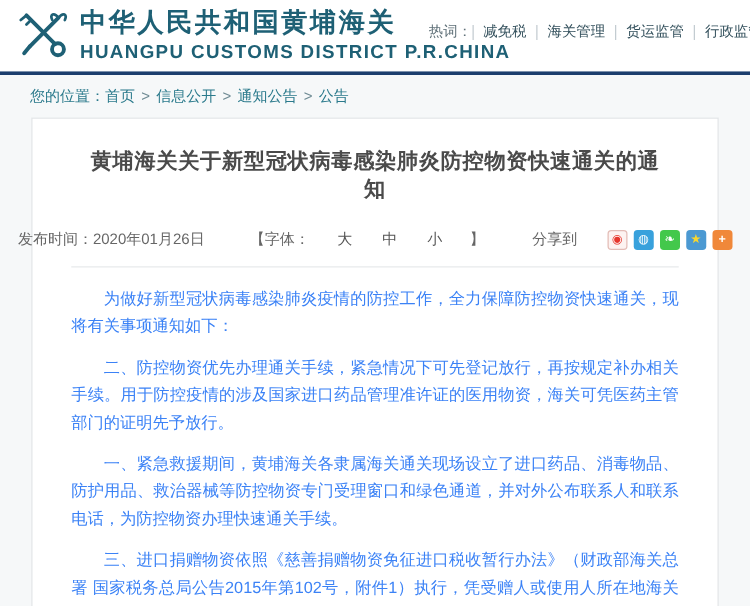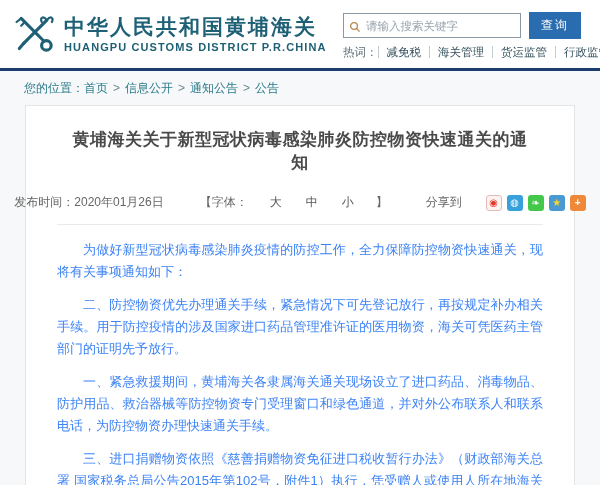--- a/index.html
+++ b/index.html
@@ -3,30 +3,30 @@
 <meta charset="utf-8">
 <style>
   * { margin:0; padding:0; box-sizing:border-box; }
   html,body { width:600px; height:485px; overflow:hidden; }
   body {
     font-family:"Liberation Sans","DejaVu Sans",sans-serif;
     background:#f6f8f9; color:#404040; position:relative;
   }
   
   .site-header {
-    height:68px; background:#ffffff; display:flex; align-items:center;
+    height:57px; background:#ffffff; display:flex; align-items:center;
     padding-left:12px; position:relative;
   }
   .logo { flex:0 0 auto; margin-right:8px; margin-top:2px; }
   .brand-text { display:flex; flex-direction:column; }
   .brand-cn {
     font-size:21px; font-weight:bold; color:#1e6075; letter-spacing:2px; line-height:24px;
   }
   .brand-en {
-    font-size:11px; font-weight:bold; color:#1e6075; letter-spacing:1.1px; margin-top:2px;
+    font-size:15px; font-weight:bold; color:#1e6075; letter-spacing:1.1px; margin-top:2px;
   }
   .header-right {
     position:absolute; left:343px; top:12px; width:257px; overflow:hidden;
   }
   .search-row { display:flex; align-items:center; }
   .search-box { position:relative; }
   .search-input {
     width:178px; height:25px; border:1px solid #8a99a8; background:#fff;
     font-size:11.5px; color:#333; padding:0 6px 0 22px; outline:none;
     font-family:inherit;
@@ -101,32 +101,20 @@
         <path d="M38 10 C34 5 30 7 32.5 12"></path>
       </g>
     </svg>
   </span>
   <span class="brand-text">
     <span class="brand-cn">中华人民共和国黄埔海关</span>
     <span class="brand-en">HUANGPU CUSTOMS DISTRICT P.R.CHINA</span>
   </span>
 
   <div class="header-right">
-    <div class="search-row">
-      <span class="search-box">
-        <span class="mag-icon">
-          <svg width="12" height="12" viewBox="0 0 12 12">
-            <circle cx="5" cy="5" r="3.4" fill="none" stroke="#b8884f" stroke-width="1.3"></circle>
-            <line x1="7.6" y1="7.6" x2="10.6" y2="10.6" stroke="#b8884f" stroke-width="1.3"></line>
-          </svg>
-        </span>
-        <input class="search-input" placeholder="请输入搜索关键字" style="">
-      </span>
-      <button class="search-btn">查询</button>
-    </div>
     <div class="hotwords">
       <span class="hotwords-label">热词：</span><span class="hotword">减免税</span><span class="hotword">海关管理</span><span class="hotword">货运监管</span><span class="hotword">行政监管</span>
     </div>
   </div>
 </div>
 
 <div class="navy-bar"></div>
 
 <div class="breadcrumb">
   <span>您的位置：</span><span class="crumb-link">首页</span><span class="crumb-sep">&gt;</span><span class="crumb-link">信息公开</span><span class="crumb-sep">&gt;</span><span class="crumb-link">通知公告</span><span class="crumb-sep">&gt;</span><span class="crumb-link">公告</span>

